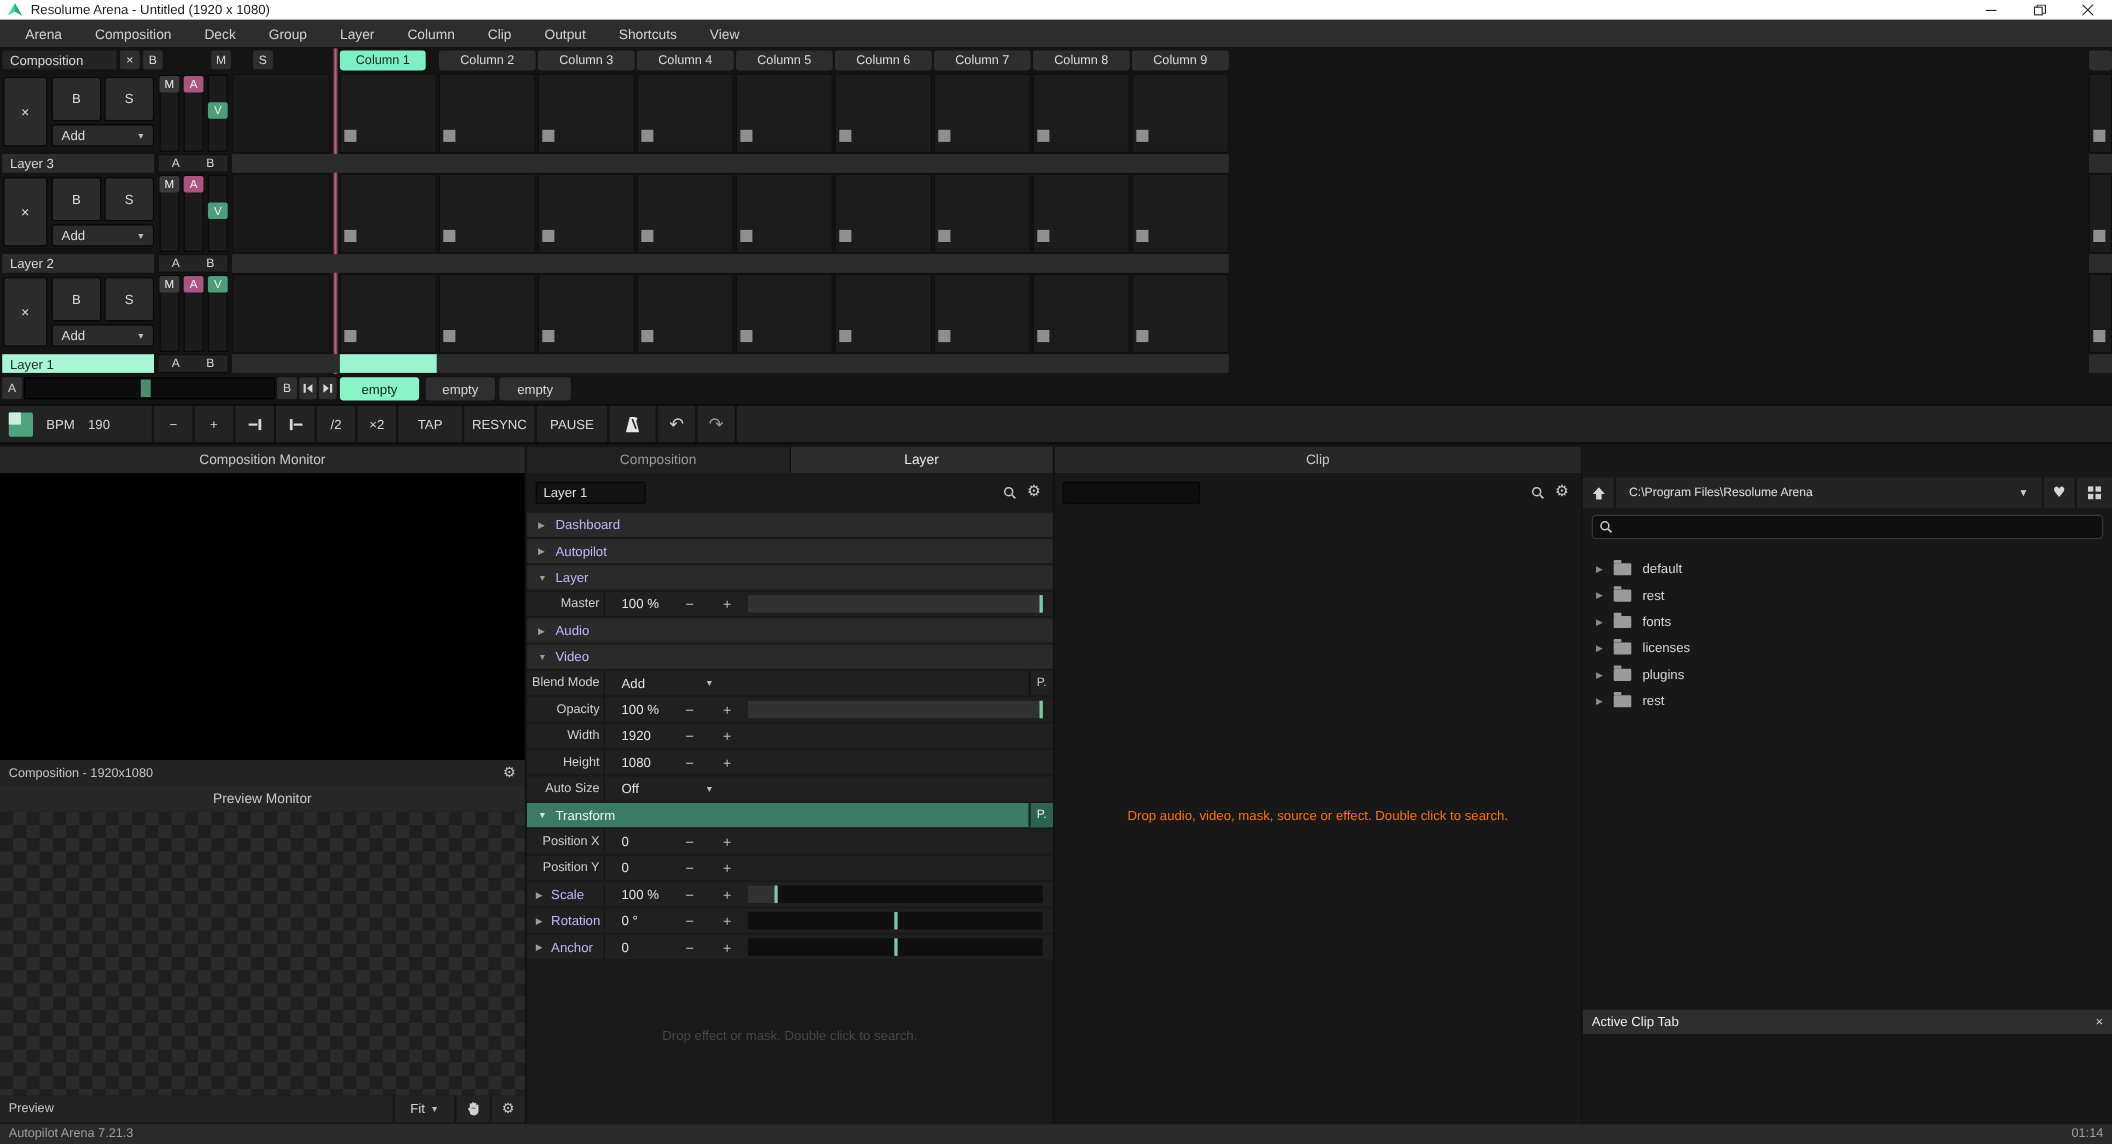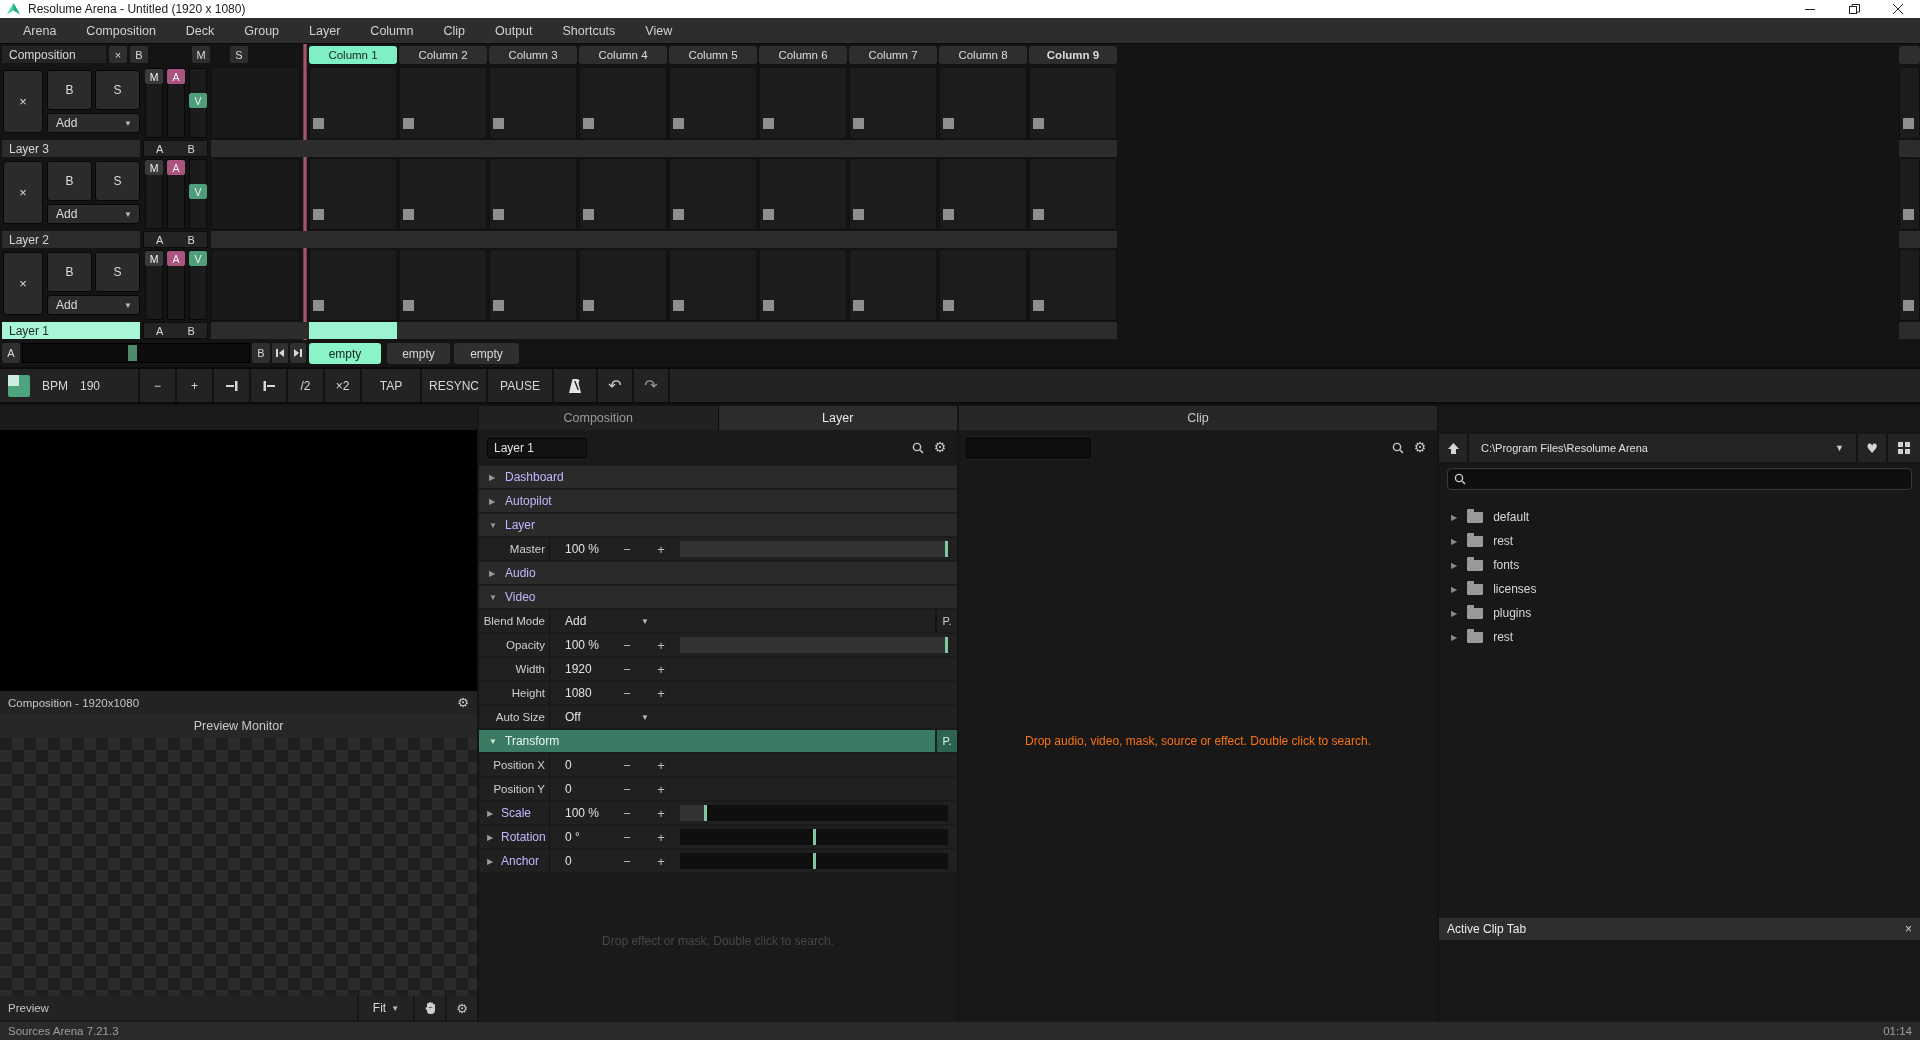--- a/index.html
+++ b/index.html
@@ -115,29 +115,29 @@
       <div class="menu-item" style="position: static;">Shortcuts</div>
       <div class="menu-item" style="position: static;">View</div>
     </div>
 
   <div id="deck" style="position: absolute; left: 0px; top: 44px; width: 1920px; height: 323px; background: rgb(20, 20, 20);">
       <div class="lblCell" style="left: 2px; top: 2px; width: 104px; height: 17px; background: rgb(36, 36, 36); font-size: 12px;">Composition</div>
       <div class="chip" style="left: 109px; top: 2px; width: 18px; height: 17px;">×</div>
       <div class="chip" style="left: 130px; top: 2px; width: 18px; height: 17px;">B</div>
       <div class="chip" style="left: 192px; top: 2px; width: 18px; height: 17px;">M</div>
       <div class="chip" style="left: 230px; top: 2px; width: 18px; height: 17px;">S</div>
-      <div class="colhdr active" style="left: 309px; top: 2px; width: 88px;">Column 1</div>
+      <div class="colhdr active" style="left: 309px; top: 2px; width: 78px;">Column 1</div>
       <div class="colhdr" style="left: 399px; top: 2px; width: 88px;">Column 2</div>
       <div class="colhdr" style="left: 489px; top: 2px; width: 88px;">Column 3</div>
       <div class="colhdr" style="left: 579px; top: 2px; width: 88px;">Column 4</div>
       <div class="colhdr" style="left: 669px; top: 2px; width: 88px;">Column 5</div>
       <div class="colhdr" style="left: 759px; top: 2px; width: 88px;">Column 6</div>
       <div class="colhdr" style="left: 849px; top: 2px; width: 88px;">Column 7</div>
       <div class="colhdr" style="left: 939px; top: 2px; width: 88px;">Column 8</div>
-      <div class="colhdr" style="left: 1029px; top: 2px; width: 88px; font-weight: bold;">Column 9</div>
+      <div class="colhdr" style="left: 1029px; top: 2px; width: 88px;">Column 9</div>
       <div class="colhdr" style="left: 1899px; top: 2px; width: 21px;"></div>
       <div class="pinkline" style="left: 303px; top: 0px; height: 296px;"></div>
       <div class="sideBtn" style="left: 3px; top: 26px; width: 40px; height: 63px; font-size: 13px;">×</div>
       <div class="sideBtn" style="left: 47px; top: 26px; width: 45px; height: 40px;">B</div>
       <div class="sideBtn" style="left: 95px; top: 26px; width: 45px; height: 40px;">S</div>
       <div class="sideBtn" style="left: 47px; top: 69px; width: 93px; height: 20px; justify-content: flex-start; padding-left: 8px;">
         <span>Add</span>
         <span style="position: absolute; right: 7px; font-size: 8px; color: rgb(188, 188, 188);">▼</span>
       </div>
       <div class="strip" style="left: 145px; top: 24px; height: 70px;"></div>
@@ -346,20 +346,21 @@
       <div class="tcell" style="width: 36px;">
         <span class="uni" style="font-size:16px;color:#cfcfcf">↶</span>
       </div>
       <div class="tcell" style="width: 36px;">
         <span class="uni" style="font-size:16px;color:#989898">↷</span>
       </div>
       <div class="tcell" style="flex: 1 1 0%; border-right: none;"></div>
     </div>
 
   <div class="panel" style="left:0;width:477px">
+    <div class="phdr" style="top:0">Composition Monitor</div>
     <div class="abs" style="left:0;right:0;top:24px;height:261px;background:#000"></div>
     <div class="caption" style="top:285px">
       <span>Composition - 1920x1080</span>
       <span class="uni" style="position:absolute;right:8px;font-size:13px;color:#c9c9c9">⚙</span>
     </div>
     <div class="phdr" style="top:308px">Preview Monitor</div>
     <div class="checker" style="top:332px;height:258px"></div>
     <div class="abs" style="left:0;right:0;top:590px;height:24px;background:#232323;display:flex;align-items:center">
       <span style="padding-left:8px;font-size:11.5px;color:#c6c6c6;flex:1">Preview</span>
       <div class="pcell" style="width:56px">
@@ -595,16 +596,16 @@
           <span>rest</span>
         </div>
       </div>
     <div class="infohdr" style="top:512px">
       <span style="flex:1">Active Clip Tab</span>
       <span style="color:#cfcfcf">×</span>
     </div>
   </div>
 
   <div class="statusbar">
-    <span style="flex:1">Sources Arena 7.21.3</span>
+    <span style="flex:1">Autopilot Arena 7.21.3</span>
     <span>01:14</span>
   </div>
 </div>
 
 </body></html>

